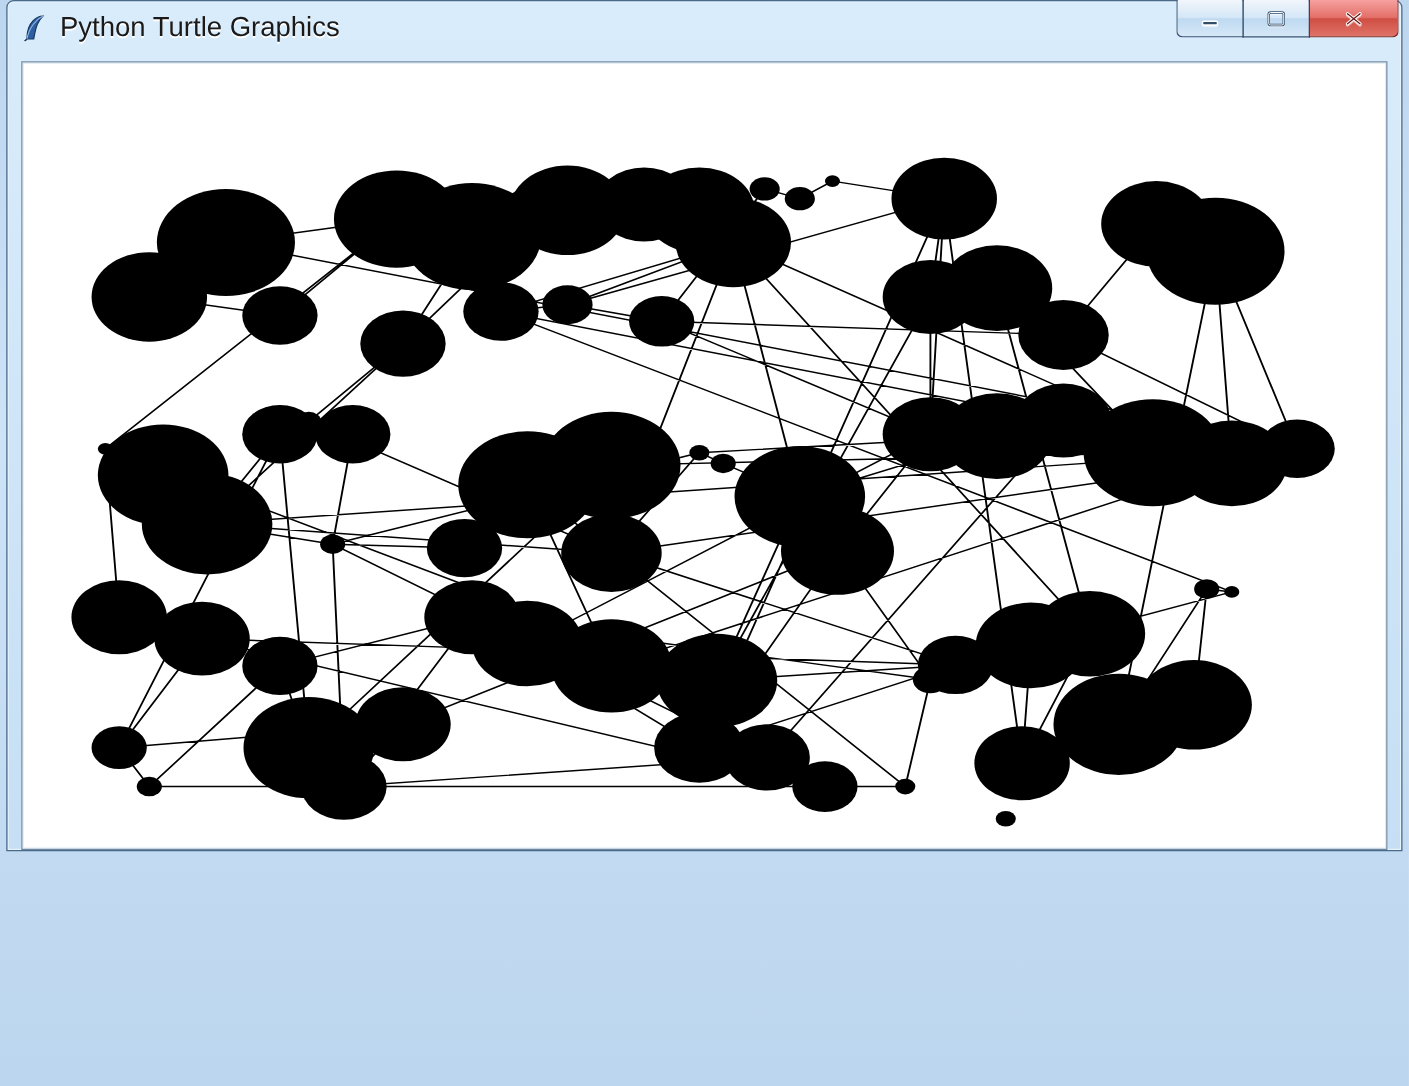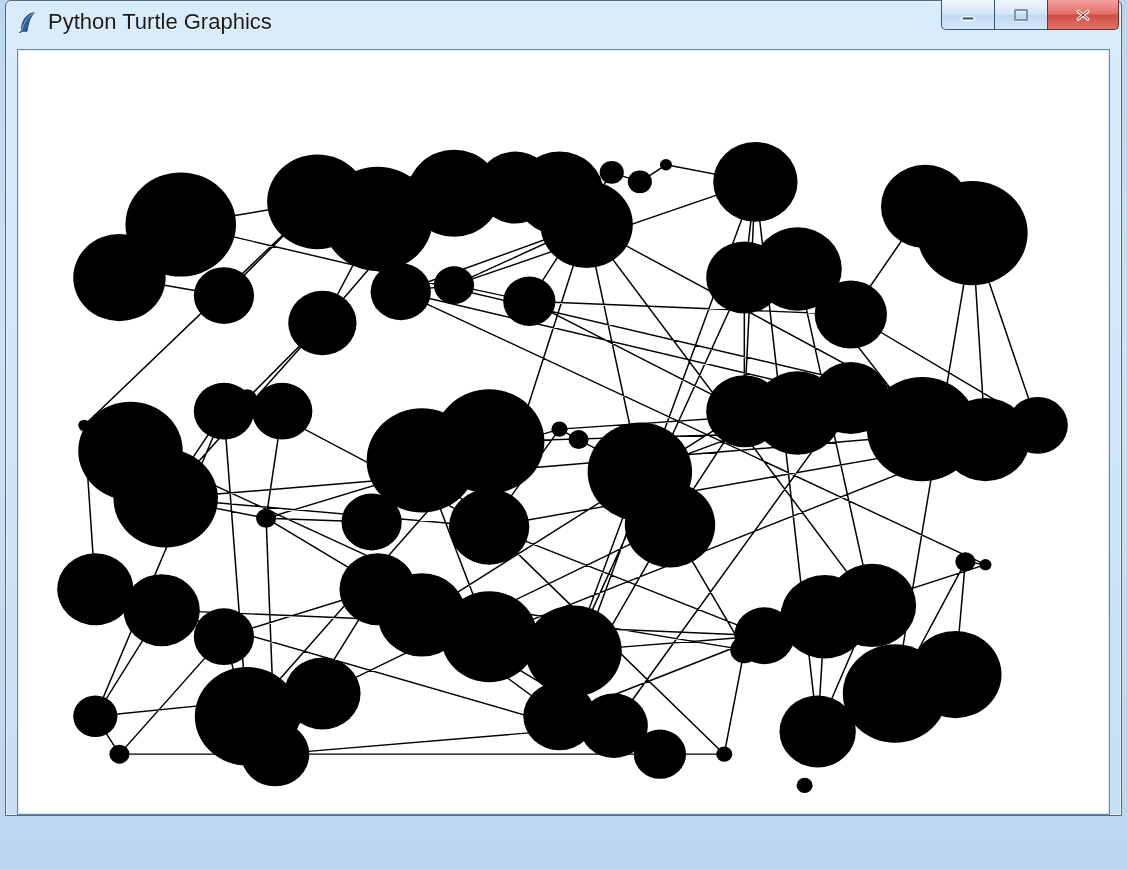--- a/index.html
+++ b/index.html
@@ -10,21 +10,21 @@
     font-family: "Segoe UI", Tahoma, sans-serif;
     background: linear-gradient(to bottom, #bcd6ef 0%, #cde3f6 40%, #bcd6ef 100%);
     overflow: hidden;
   }
 
   .window-outer {
     position: absolute;
     left: 5px;
     top: 0;
     width: 1117px;
-    height: 816px;
+    height: 681px;
     border: 1px solid #4a6a8a;
     border-radius: 6px 6px 0 0;
     background: linear-gradient(to bottom, #d9ecfb 0%, #c6dff4 100%);
     box-shadow: inset 0 0 0 1px #e8f3fc;
     box-sizing: border-box;
   }
 
   .titlebar {
     position: relative;
     height: 42px;

